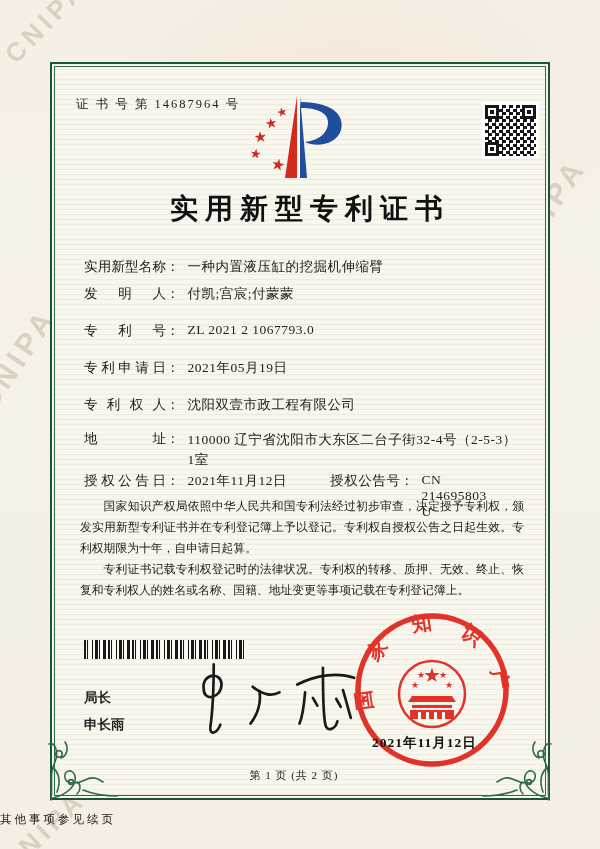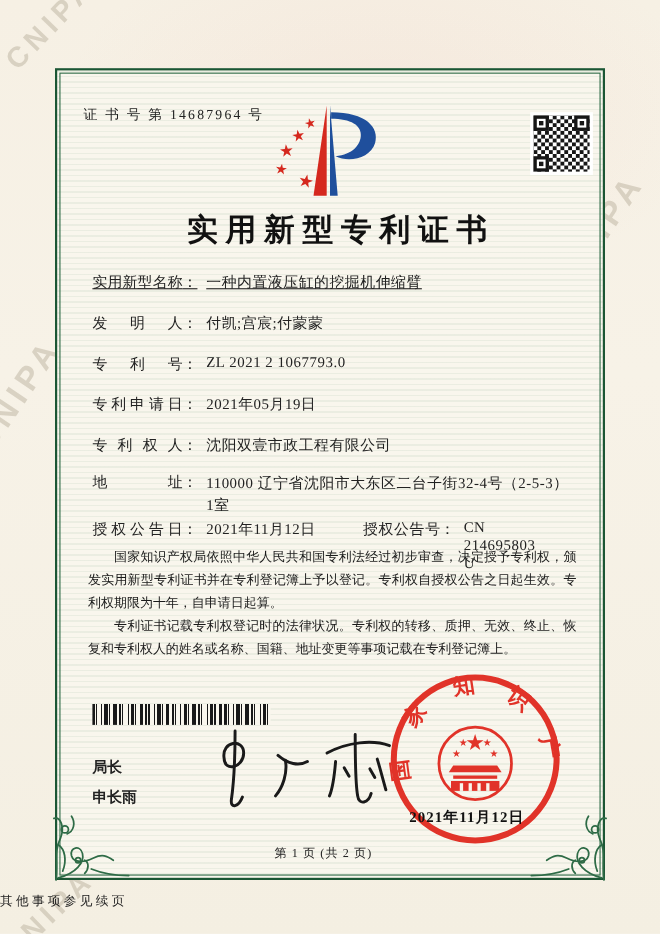--- a/index.html
+++ b/index.html
@@ -52,21 +52,21 @@
   .logo { position:absolute; left:183px; top:28px; width:134px; height:96px; }
 
   .title { position:absolute; left:0; top:128px; width:100%; text-align:center;
     font-size:28px; font-weight:bold; letter-spacing:7px; color:#111;padding-left:32px; }
 
   .fields { position:absolute; left:34px; top:186px; width:440px; font-size:13.5px; }
   .frow { position:absolute; display:flex; align-items:flex-start; }
   .flabel { width:82px; text-align:justify; text-align-last:justify; white-space:nowrap; flex:none; }
   .fcolon { flex:none; margin-right:8px; }
   .fvalue { letter-spacing:0.5px; }
-  .r0 { top:0px;text-decoration:underline; }  .r1 { top:37px; } .r2 { top:74px; } .r3 { top:111px; }
+  .r0 { top:10px; }  .r1 { top:37px; } .r2 { top:74px; } .r3 { top:111px; }
   .r4 { top:148px; } .r5 { top:182px; width:440px; }
   .r5 .fvalue { width:346px; line-height:1.45; }
   .r6 { top:224px; } .r6b { position:absolute; left:246px; top:0; display:flex; }
   .r6b .flabel { width:70px; }
 
   .paras { position:absolute; left:30px; top:434px; width:444px; font-size:11.8px;
     line-height:1.78; text-align:justify; color:#1a1a1a; }
   .paras p { text-indent:2em; }
 
   .barcode { position:absolute; left:34px; top:578px; width:162px; height:19px;

